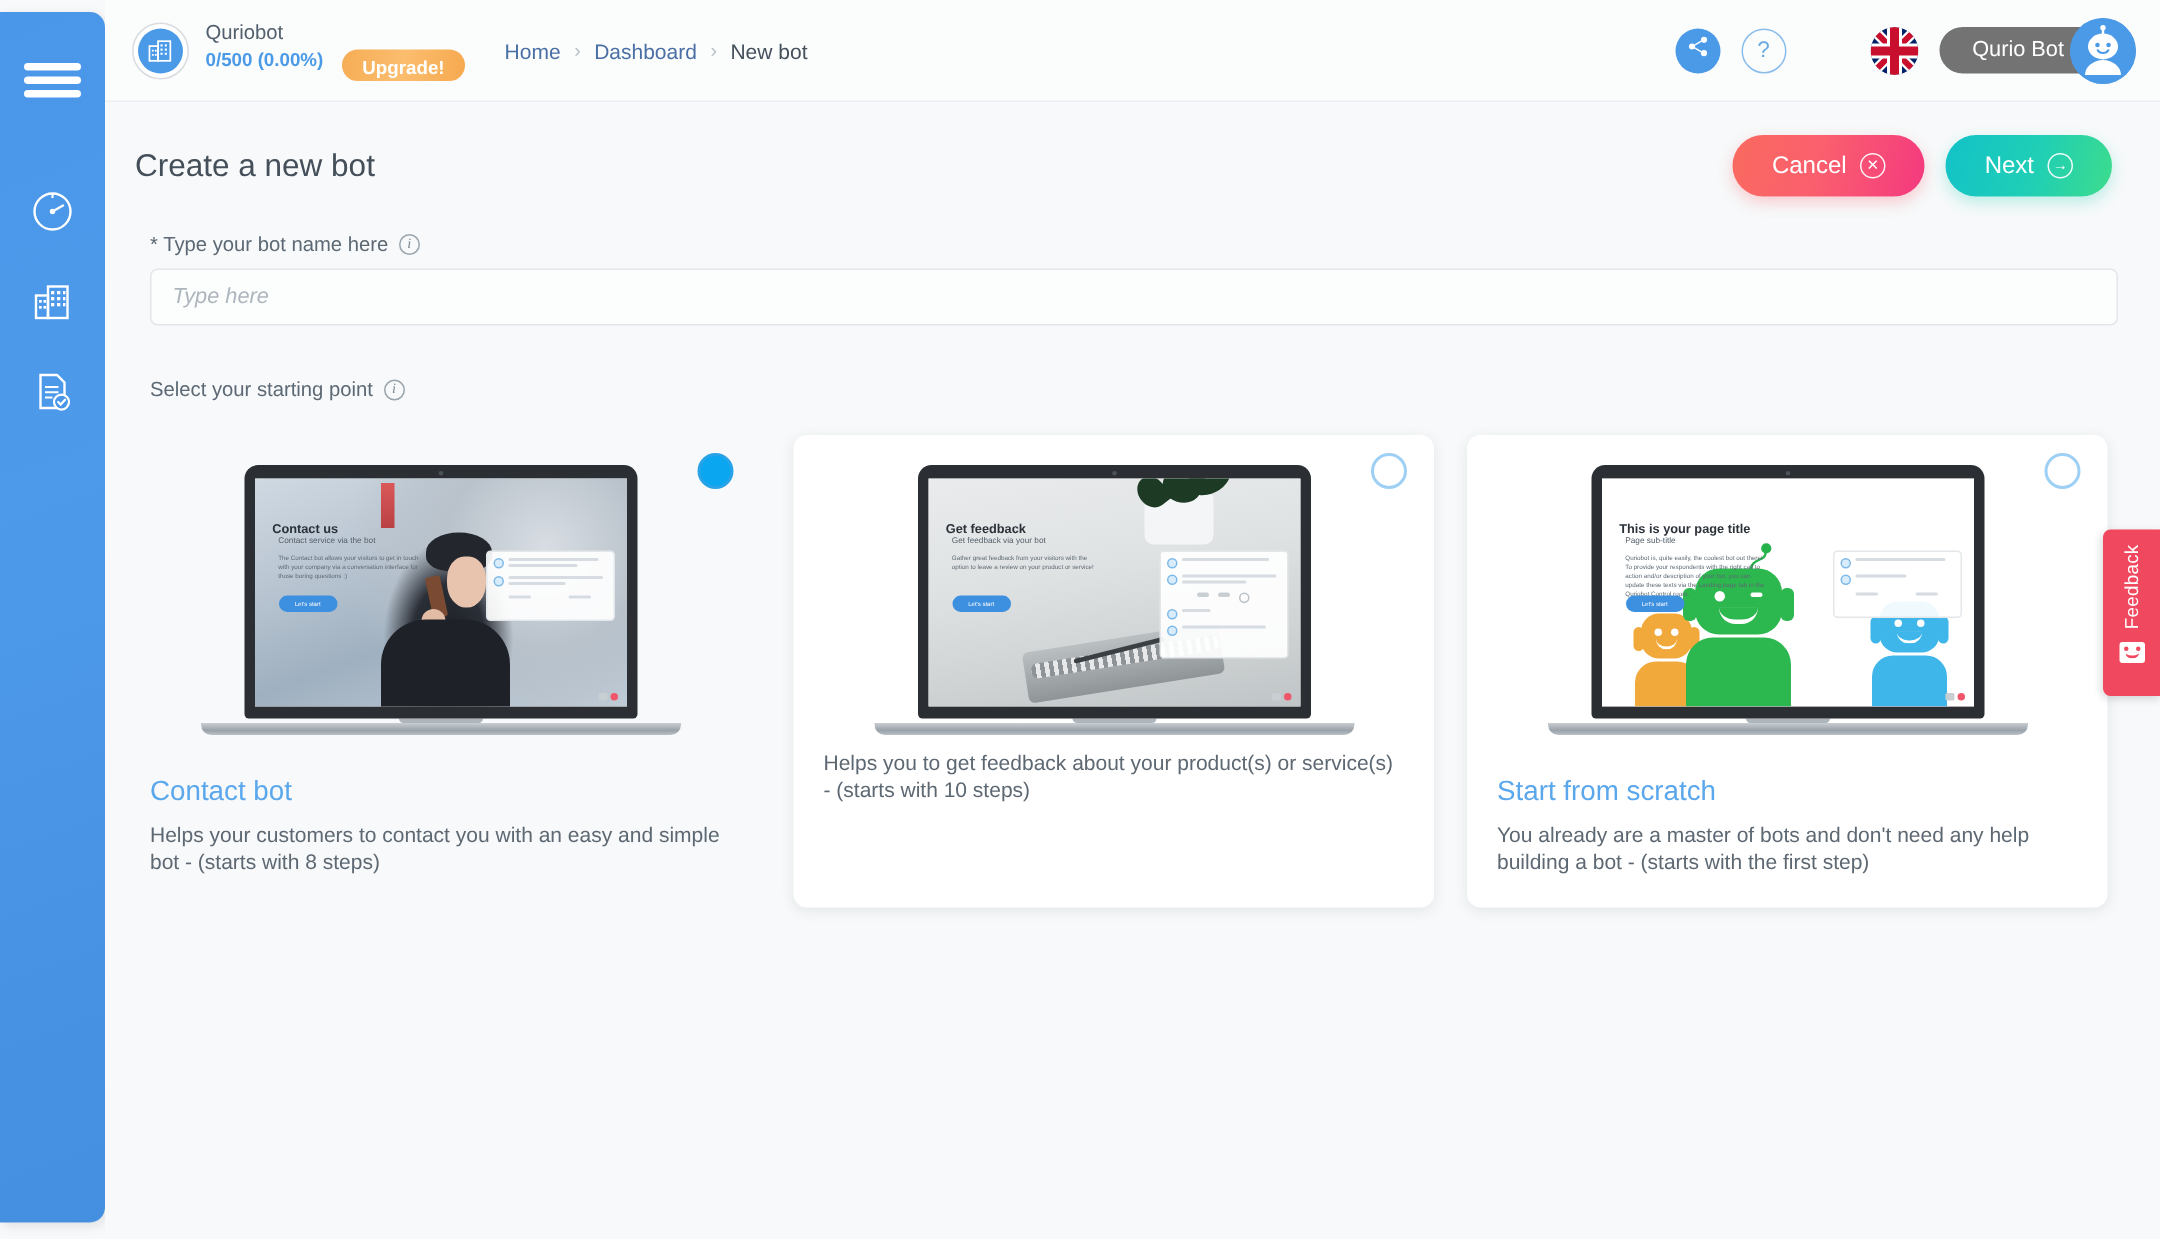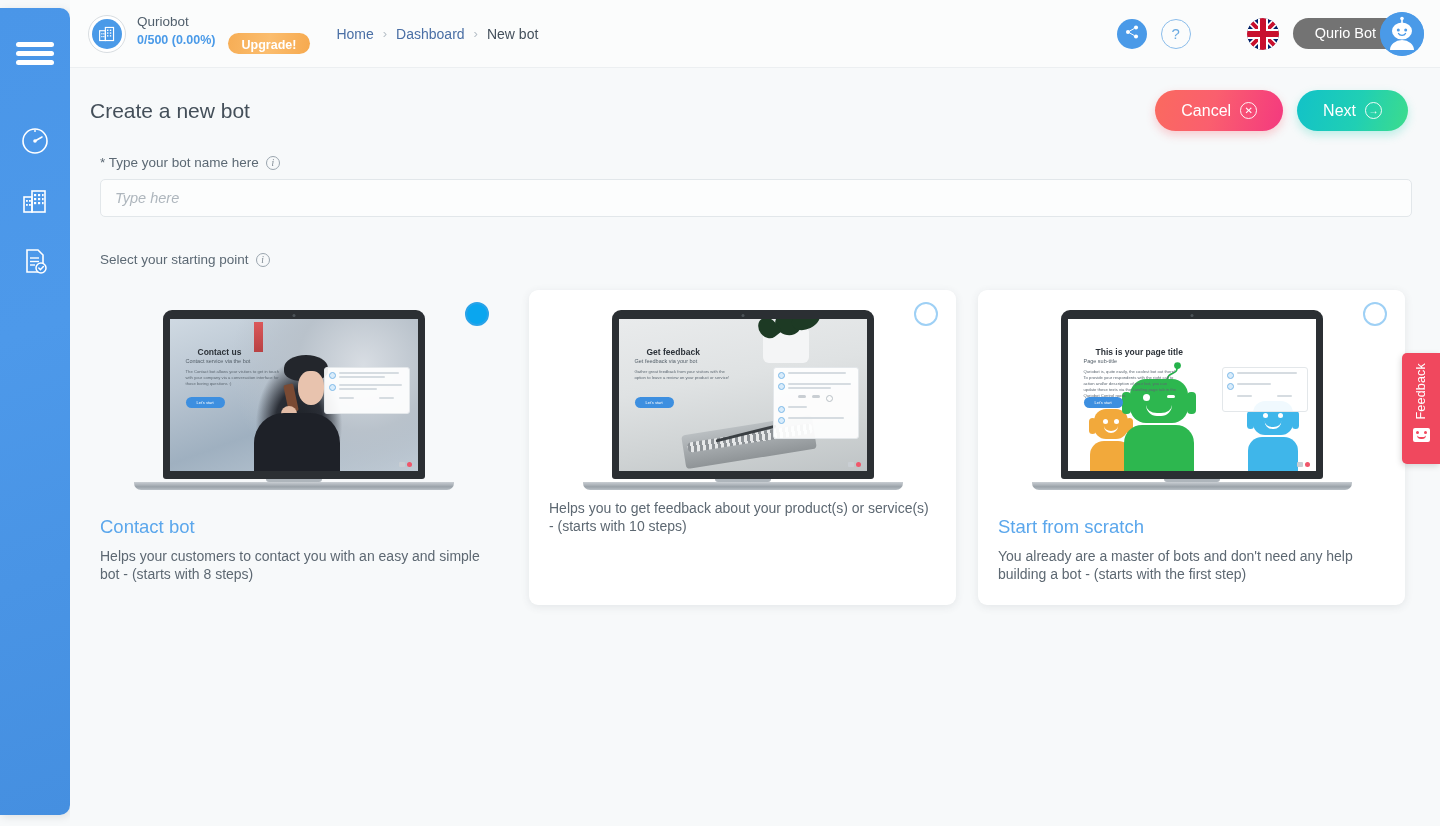--- a/index.html
+++ b/index.html
@@ -215,21 +215,21 @@
     font-size: 18.5px; color: #5ba7ec; font-weight: normal;
     margin-top: 26px;
   }
   .card-desc {
     font-size: 14px; color: #5d6872; line-height: 18px; margin-top: 9px;
   }
 
   
   .shot { position: absolute; inset: 0; }
   .shot .ov-title {
-    position: absolute; left: 28px; top: 28px;
+    position: absolute; left: 12px; top: 28px;
     font-size: 8.5px; font-weight: bold; color: #2b3138;
   }
   .shot .ov-sub {
     position: absolute; left: 16px; top: 39px;
     font-size: 5.5px; color: #55606a;
   }
   .shot .ov-body {
     position: absolute; left: 16px; top: 50px; width: 96px;
     font-size: 4.2px; color: #5d6872; line-height: 6px;
   }

